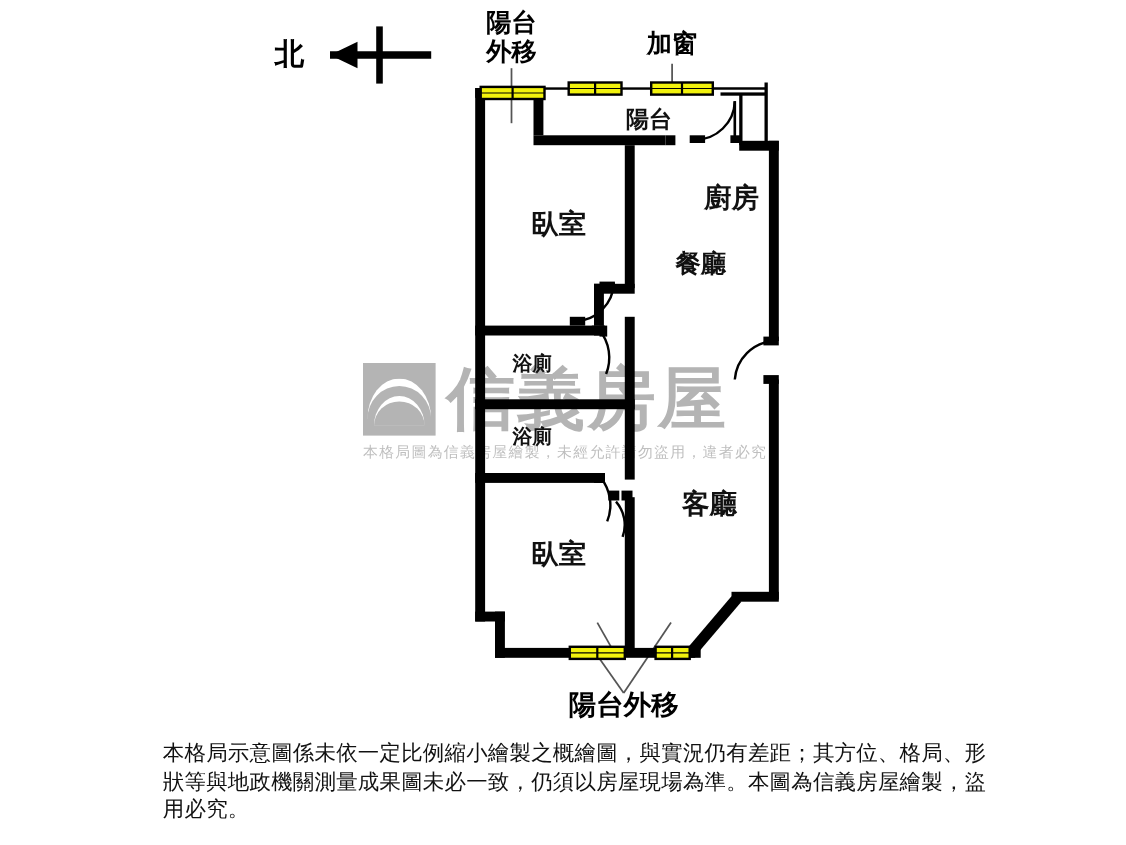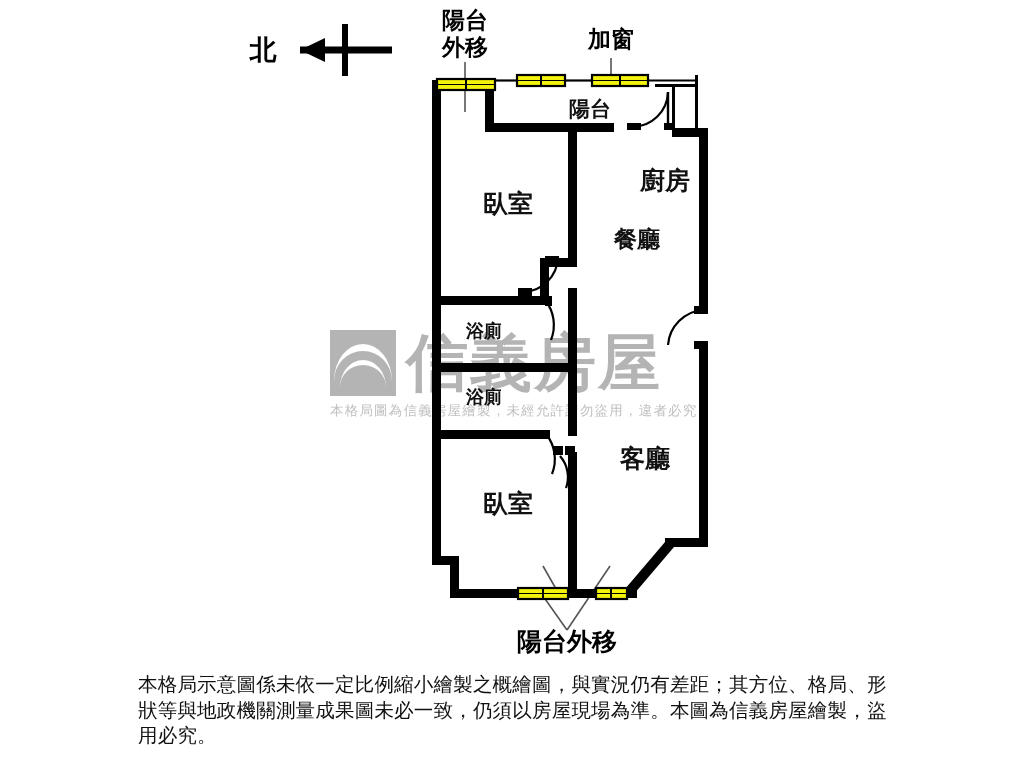--- a/index.html
+++ b/index.html
@@ -43,21 +43,21 @@
   }
   .compass-label {
     font-family: "DejaVu Serif", "Liberation Serif", serif;
     font-weight: 700;
     fill: #000000;
     text-anchor: middle;
     dominant-baseline: middle;
   }
   .disclaimer {
     position: absolute;
-    left: 138px;
+    left: 148px;
     top: 672px;
     width: 760px;
     font-family: "DejaVu Serif", "Liberation Serif", serif;
     font-size: 19.5px;
     line-height: 25.5px;
     letter-spacing: 0.2px;
     color: #111111;
     font-weight: 500;
     white-space: pre-line;
   }

